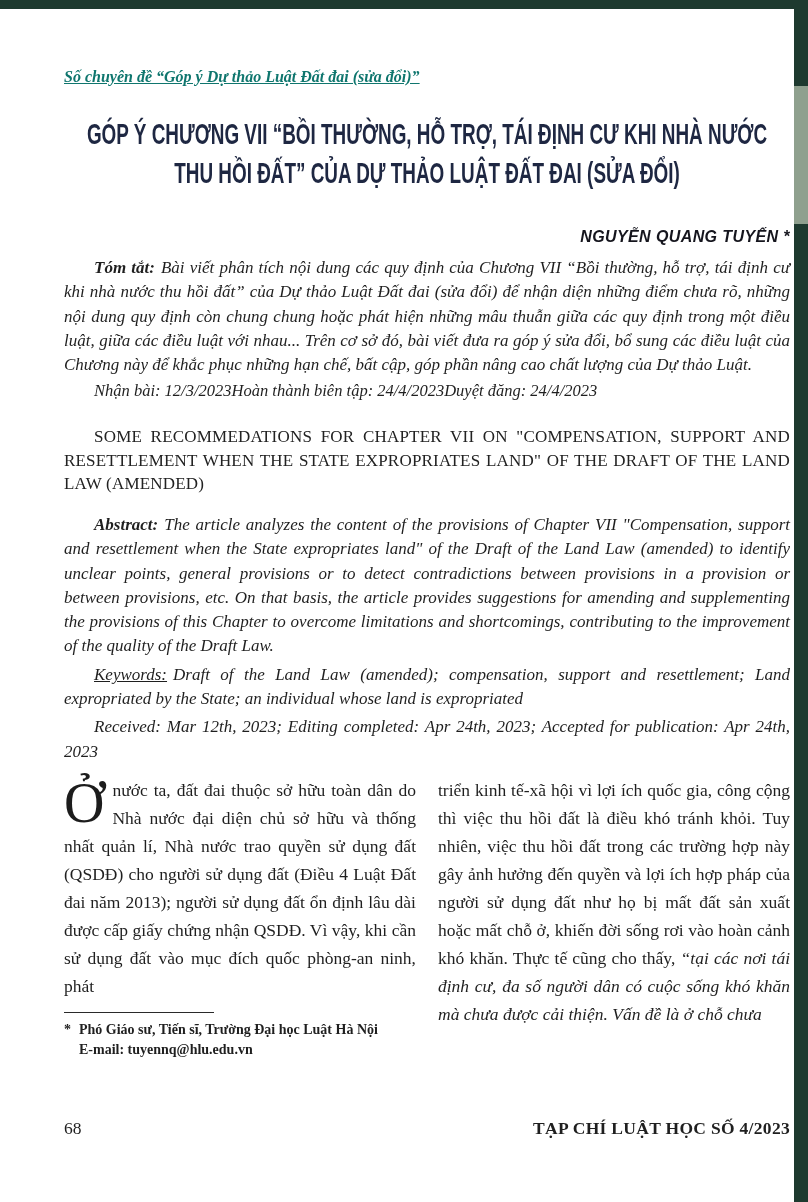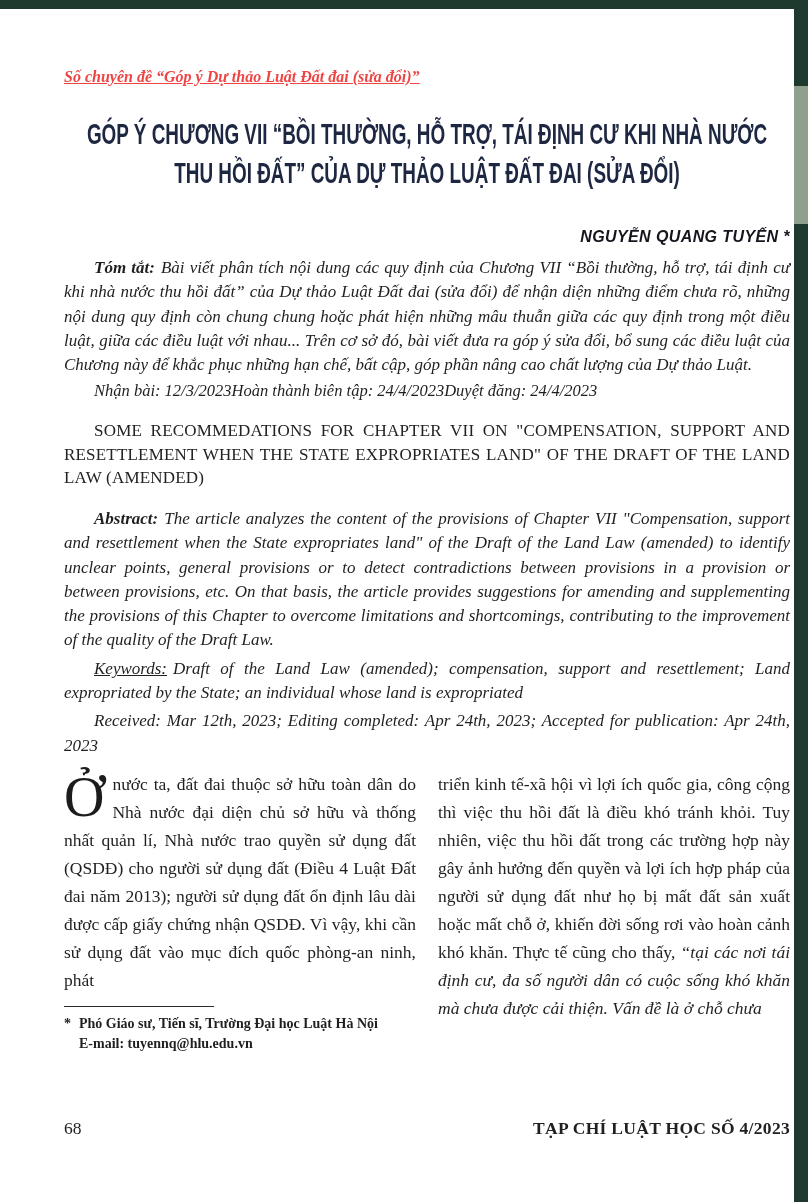--- a/index.html
+++ b/index.html
@@ -13,21 +13,21 @@
   }
   .strip-top { position: absolute; top: 0; left: 0; width: 808px; height: 9px; background: #1e3a2f; }
   .strip-right { position: absolute; top: 0; right: 0; width: 14px; height: 1202px; background: #1e3a2f; }
   .strip-right-light { position: absolute; top: 86px; right: 0; width: 14px; height: 138px; background: #8fa08e; }
 
   .content { position: absolute; left: 64px; top: 0; width: 726px; }
 
   .series-note {
     margin-top: 68px;
     font-size: 16px; font-weight: 700; font-style: italic;
-    color: #ef4444; text-decoration: underline;
+    color: #0f766e; text-decoration: underline;
   }
 
   .title { margin-top: 28px; }
   .t-line {
     display: flex; justify-content: center; white-space: nowrap;
     transform: scaleX(0.63); transform-origin: 50% 50%;
     font-family: "Liberation Sans", sans-serif;
     font-weight: 700; font-size: 30px; line-height: 39px;
     color: #1e2742;
   }
@@ -49,21 +49,21 @@
   .mt6 { margin-top: 6px; }
   .mt4 { margin-top: 4px; }
 
   .dates {
     display: flex; 
     padding-left: 30px; margin-top: 2px;
     font-size: 16.5px; line-height: 24px; font-style: italic;
   }
 
   .title-en {
-    margin-top: 16px; font-size: 17px; line-height: 23.5px;
+    margin-top: 22px; font-size: 17px; line-height: 23.5px;
     letter-spacing: 0.2px; text-align: justify; text-indent: 30px;
     color: #222;
   }
 
   .cols { display: flex; gap: 22px; margin-top: 12px; }
   .col { width: 352px; }
   .body-par { margin: 0; font-size: 17.5px; line-height: 28px; text-align: justify; }
   .dropcap {
     float: left; font-size: 56px; line-height: 44px;
     padding: 5px 8px 0 0; color: #1c1c1c;

